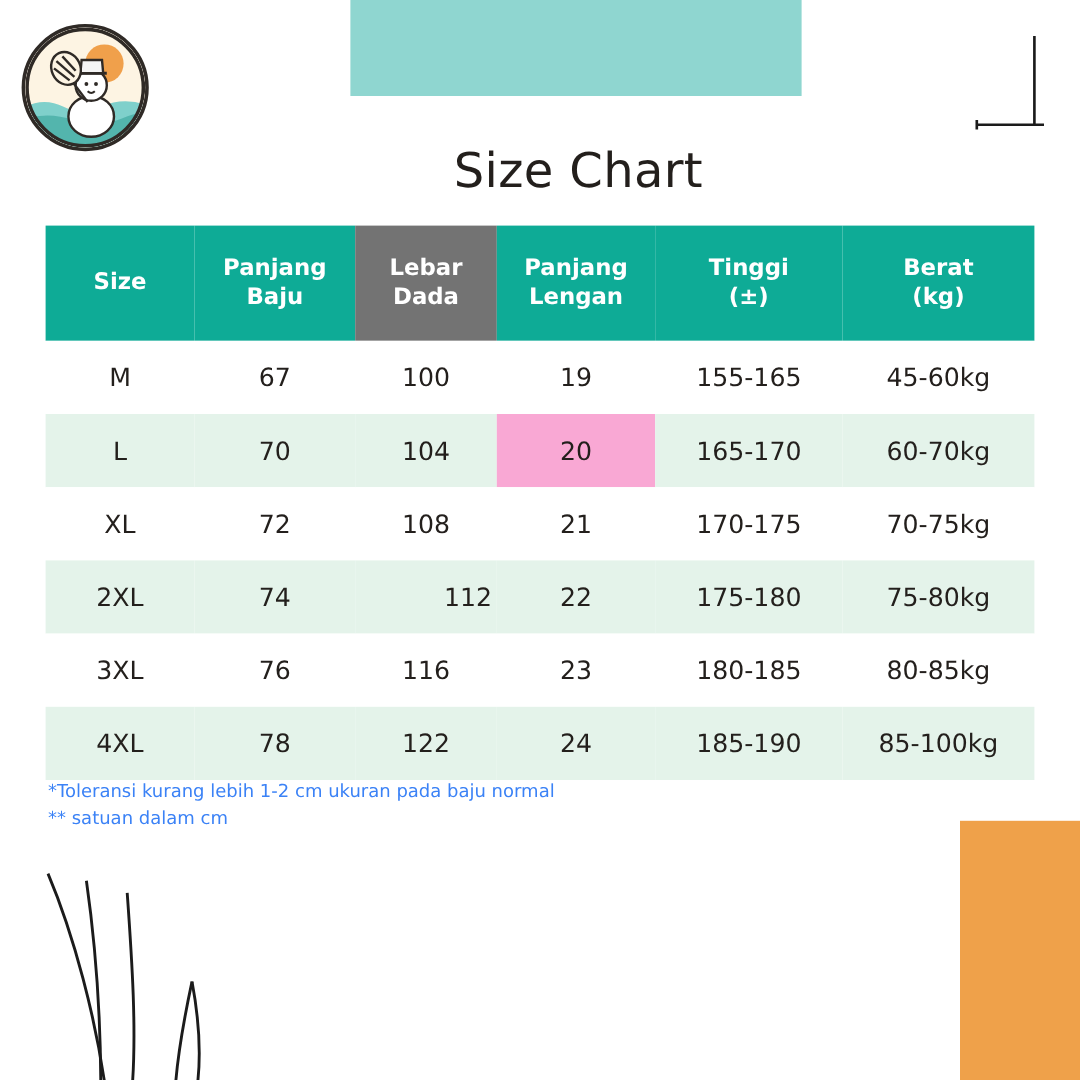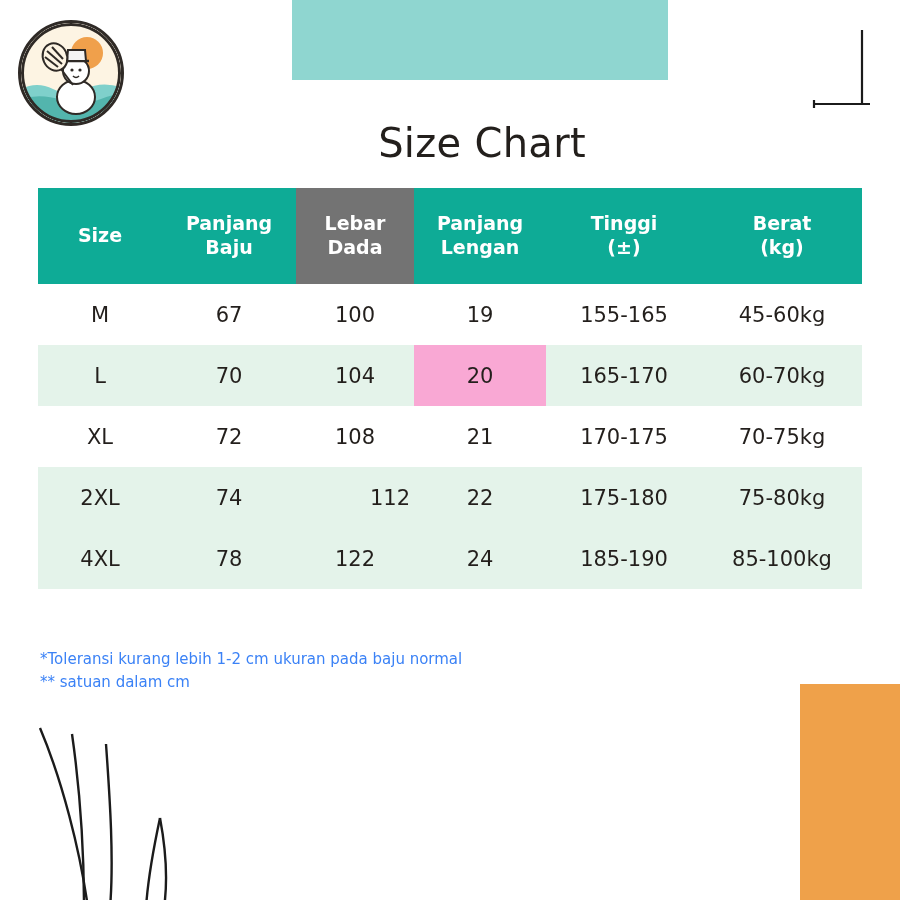--- a/index.html
+++ b/index.html
@@ -272,20 +272,28 @@
           <td>70-75kg</td>
         </tr>
         <tr class="alt">
           <td style="background: rgb(228, 243, 234);">2XL</td>
           <td style="background: rgb(228, 243, 234);">74</td>
           <td style="background: rgb(228, 243, 234); text-align: right;">112</td>
           <td style="background: rgb(228, 243, 234);">22</td>
           <td style="background: rgb(228, 243, 234);">175-180</td>
           <td style="background: rgb(228, 243, 234);">75-80kg</td>
         </tr>
+        <tr class="plain">
+          <td>3XL</td>
+          <td>76</td>
+          <td>116</td>
+          <td>23</td>
+          <td>180-185</td>
+          <td>80-85kg</td>
+        </tr>
         <tr class="alt">
           <td style="background: rgb(228, 243, 234);">4XL</td>
           <td style="background: rgb(228, 243, 234);">78</td>
           <td style="background: rgb(228, 243, 234);">122</td>
           <td style="background: rgb(228, 243, 234);">24</td>
           <td style="background: rgb(228, 243, 234);">185-190</td>
           <td style="background: rgb(228, 243, 234);">85-100kg</td>
         </tr>
       </tbody>
     </table>

